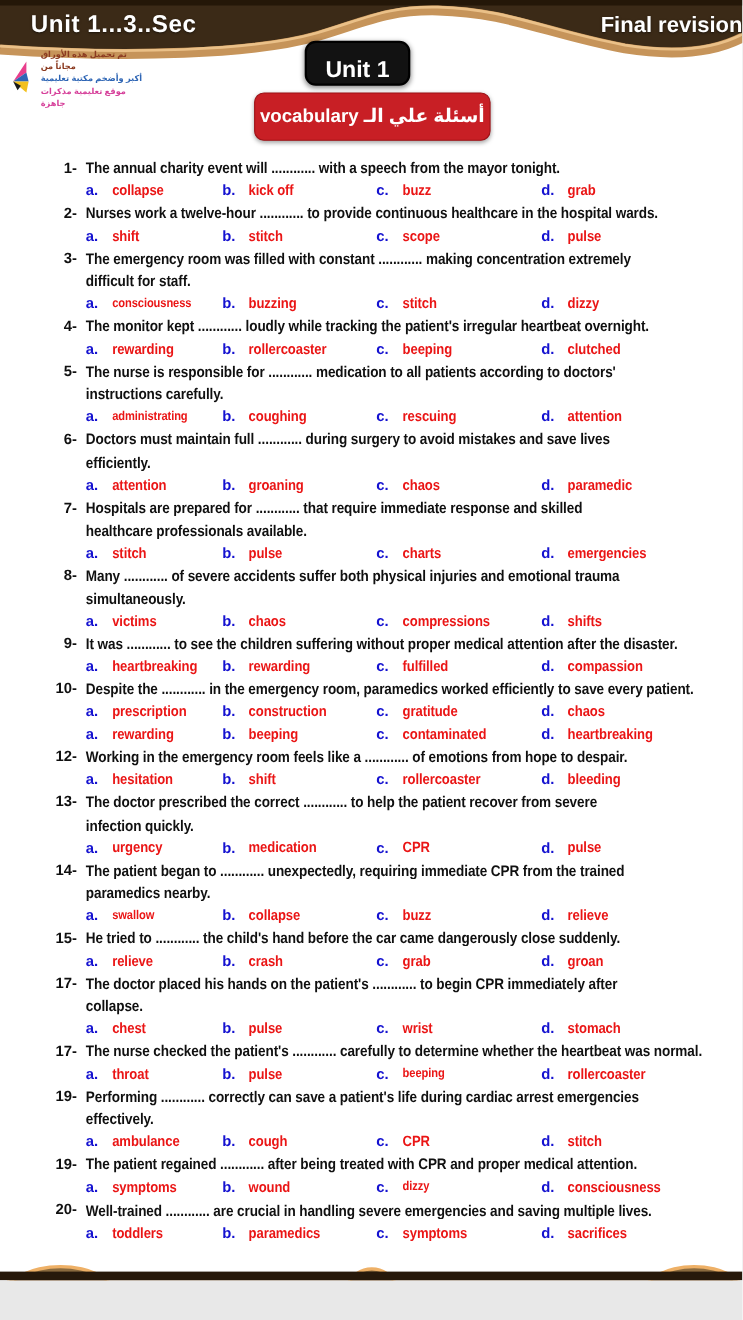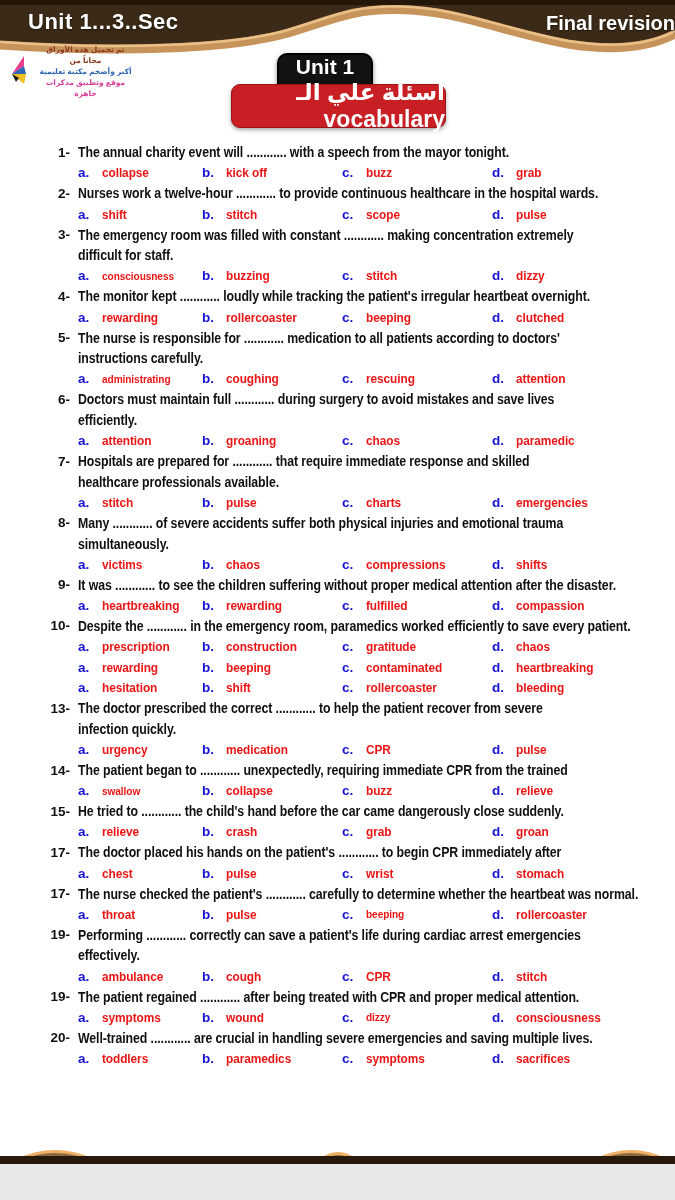--- a/index.html
+++ b/index.html
@@ -5,28 +5,28 @@
   html,body{margin:0;padding:0;background:#e8e8e8;}
   #page{position:relative;width:675px;height:1164px;background:#ffffff;overflow:hidden;
         font-family:"Liberation Sans","DejaVu Sans",sans-serif;}
   
   #header-wave{position:absolute;top:0;left:0;width:675px;height:58px;}
   .hdr-title{position:absolute;color:#fff;font-weight:bold;z-index:3;text-shadow:0 1px 2px rgba(0,0,0,.55);}
   #hdr-left{left:28px;top:9px;font-size:22px;letter-spacing:.5px;}
   #hdr-right{right:0;top:12px;font-size:20px;}
   #unit-badge{position:absolute;left:277px;top:37px;width:92px;height:37px;background:#121212;
       border:2px solid #000;border-radius:10px;color:#fff;font-weight:bold;font-size:21px;
-      display:flex;align-items:flex-start;justify-content:center;z-index:4;box-shadow:0 2px 5px rgba(0,0,0,.45);margin-top:16px;}
+      display:flex;align-items:flex-end;justify-content:center;z-index:4;box-shadow:0 2px 5px rgba(0,0,0,.45);}
   #vocab-banner{position:absolute;left:231px;top:84px;width:213px;height:42px;background:#c81f25;
-      border-radius:9px;color:#fff;font-weight:bold;font-size:23px;display:flex;align-items:center;
+      border-radius:9px;color:#fff;font-weight:bold;font-size:17px;display:flex;align-items:center;
       justify-content:center;z-index:4;box-shadow:0 2px 4px rgba(0,0,0,.35);border:1px solid #9e1217;}
   
   #logo{position:absolute;left:10px;top:50px;width:124px;height:42px;display:flex;align-items:center;z-index:3;}
   #logo .lg-icon{width:24px;height:34px;flex:0 0 24px;margin-right:3px;}
-  #logo .lg-text{flex:1;text-align:center;font-weight:bold;font-size:7.5px;line-height:11px;direction:rtl;}
+  #logo .lg-text{flex:1;text-align:left;font-weight:bold;font-size:7.5px;line-height:11px;direction:rtl;}
   .lg1{color:#8b3a20;} .lg2{color:#2f66b5;} .lg3{color:#d6409a;}
   
   #main{position:absolute;top:130px;left:0;width:675px;padding:12px 6px 0 30px;box-sizing:border-box;}
   .row{height:20.6px;display:flex;align-items:center;}
   .q-num{flex:0 0 48px;width:48px;text-align:right;padding-right:8px;box-sizing:border-box;
       font-weight:bold;font-size:13.5px;color:#101010;}
   .cond{display:inline-block;white-space:nowrap;transform:scaleX(.88);transform-origin:0 50%;}
   .stem{font-weight:bold;font-size:14px;color:#101010;letter-spacing:-.1px;}
   .cont{padding-left:48px;}
   .opt-row{display:grid;grid-template-columns:124px 140px 150px auto;margin-left:48px;height:20.6px;align-items:center;}
@@ -69,21 +69,21 @@
   <div id="logo">
     <svg class="lg-icon" viewBox="0 0 24 34">
       <polygon points="2,20 14,2 14,12" fill="#e83e8c"></polygon>
       <polygon points="2,20 14,12 16,20" fill="#2f66b5"></polygon>
       <polygon points="2,20 16,20 14,30" fill="#f2c01e"></polygon>
       <polygon points="2,20 9,24 6,28" fill="#1a1a1a"></polygon>
     </svg>
     <div class="lg-text">
       <div class="lg1">تم تحميل هذه الأوراق مجاناً من</div>
       <div class="lg2">أكبر وأضخم مكتبة تعليمية</div>
-      <div class="lg3">موقع وتطبيق مذكرات جاهزة</div>
+      <div class="lg3">موقع تعليمية مذكرات جاهزة</div>
     </div>
   </div>
 
   <div id="main">
       <div class="row">
         <span class="q-num">1-</span>
         <span class="stem cond">The annual charity event will ............ with a speech from the mayor tonight.</span>
       </div>
       <div class="opt-row">
         <div class="opt">
@@ -327,20 +327,24 @@
         </div>
         <div class="opt">
           <span class="opt-letter">c.</span>
           <span class="opt-text cond">contaminated</span>
         </div>
         <div class="opt">
           <span class="opt-letter">d.</span>
           <span class="opt-text cond">heartbreaking</span>
         </div>
       </div>
+      <div class="row">
+        <span class="q-num">12-</span>
+        <span class="stem cond">Working in the emergency room feels like a ............ of emotions from hope to despair.</span>
+      </div>
       <div class="opt-row">
         <div class="opt">
           <span class="opt-letter">a.</span>
           <span class="opt-text cond">hesitation</span>
         </div>
         <div class="opt">
           <span class="opt-letter">b.</span>
           <span class="opt-text cond">shift</span>
         </div>
         <div class="opt">
@@ -374,20 +378,23 @@
         </div>
         <div class="opt">
           <span class="opt-letter">d.</span>
           <span class="opt-text cond">pulse</span>
         </div>
       </div>
       <div class="row">
         <span class="q-num">14-</span>
         <span class="stem cond">The patient began to ............ unexpectedly, requiring immediate CPR from the trained</span>
       </div>
+      <div class="row cont">
+        <span class="stem cond">paramedics nearby.</span>
+      </div>
       <div class="opt-row">
         <div class="opt">
           <span class="opt-letter">a.</span>
           <span class="opt-text cond small">swallow</span>
         </div>
         <div class="opt">
           <span class="opt-letter">b.</span>
           <span class="opt-text cond">collapse</span>
         </div>
         <div class="opt">
@@ -417,20 +424,23 @@
           <span class="opt-text cond">grab</span>
         </div>
         <div class="opt">
           <span class="opt-letter">d.</span>
           <span class="opt-text cond">groan</span>
         </div>
       </div>
       <div class="row">
         <span class="q-num">17-</span>
         <span class="stem cond">The doctor placed his hands on the patient's ............ to begin CPR immediately after</span>
+      </div>
+      <div class="row cont">
+        <span class="stem cond">collapse.</span>
       </div>
       <div class="opt-row">
         <div class="opt">
           <span class="opt-letter">a.</span>
           <span class="opt-text cond">chest</span>
         </div>
         <div class="opt">
           <span class="opt-letter">b.</span>
           <span class="opt-text cond">pulse</span>
         </div>

